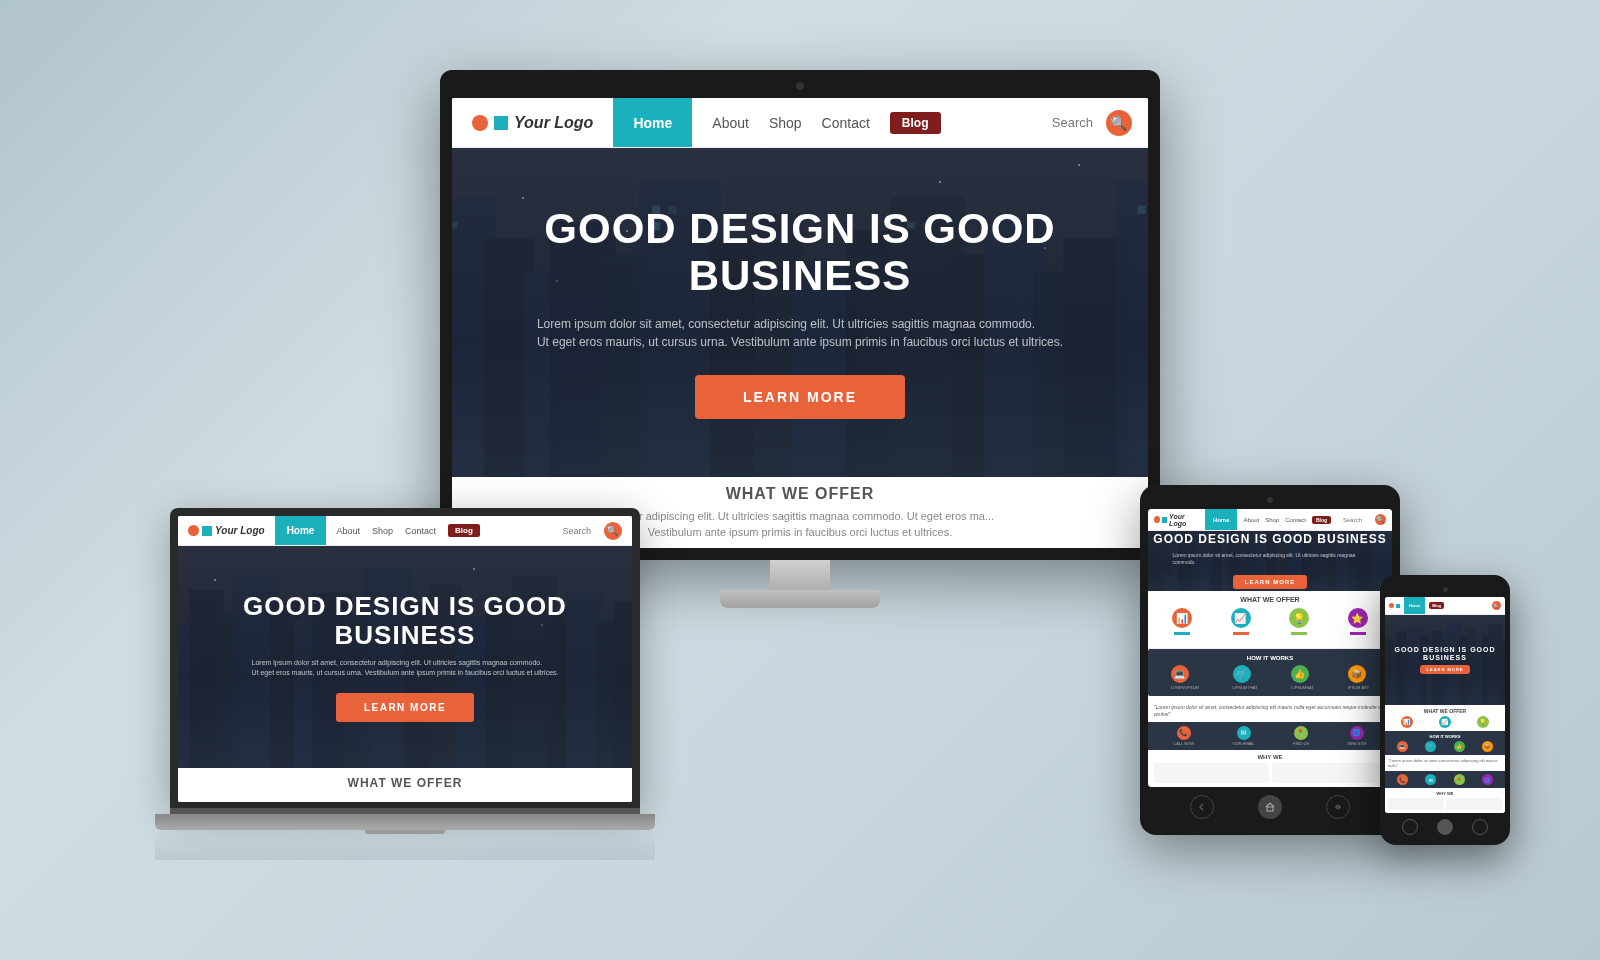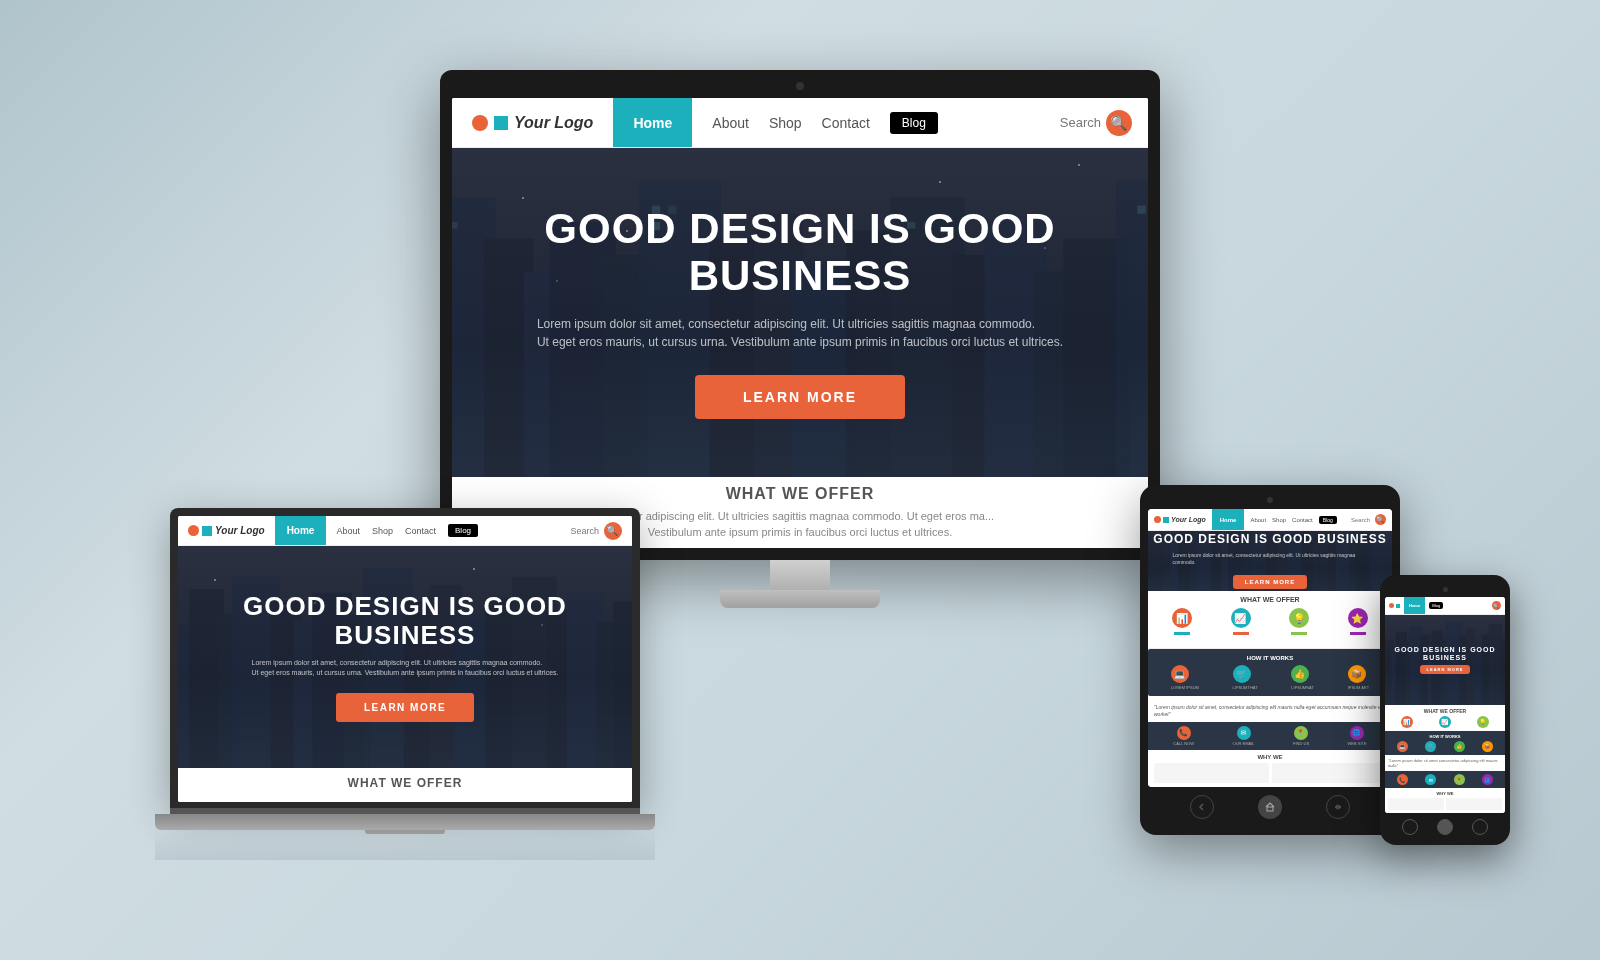--- a/index.html
+++ b/index.html
@@ -289,33 +289,33 @@
     .nav-links {
       display: flex;
       align-items: center;
       gap: 12px;
       padding: 0 12px;
       font-size: 9px;
       color: #555;
     }
 
     .nav-blog-btn {
-      background: #000000;
+      background: #7f1d1d;
       color: #fff;
       font-size: 8px;
-      font-weight: normal;
+      font-weight: bold;
       padding: 2px 6px;
       border-radius: 2px;
     }
 
     .nav-search {
       margin-left: auto;
       display: flex;
       align-items: center;
-      gap: 5px;
+      gap: 13px;
       padding: 0 10px;
       font-size: 9px;
       color: #777;
     }
 
     .search-circle {
       width: 16px;
       height: 16px;
       background: #e8623a;
       border-radius: 50%;

